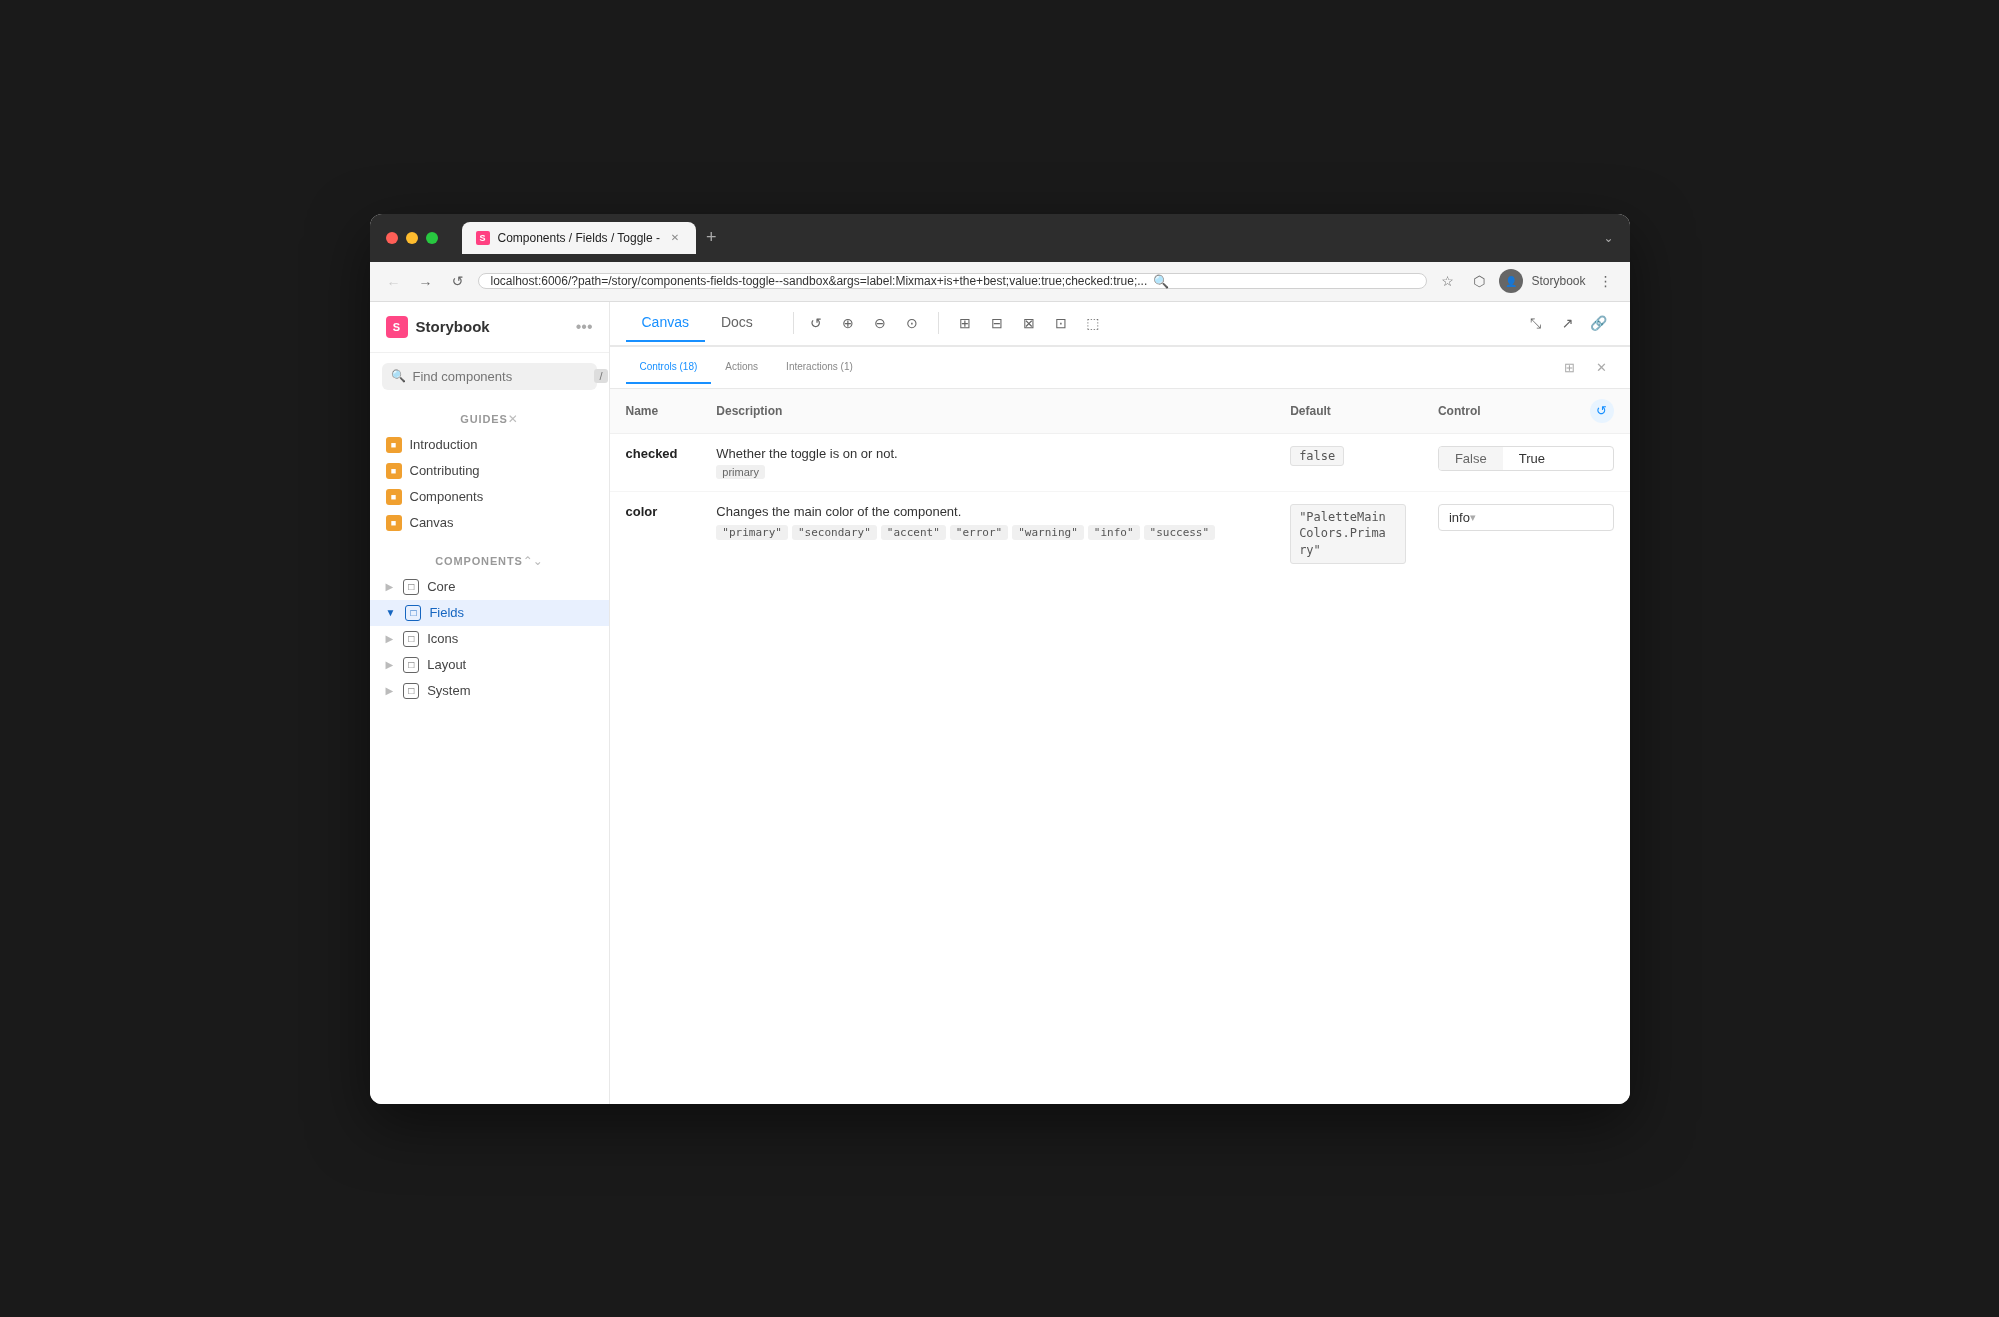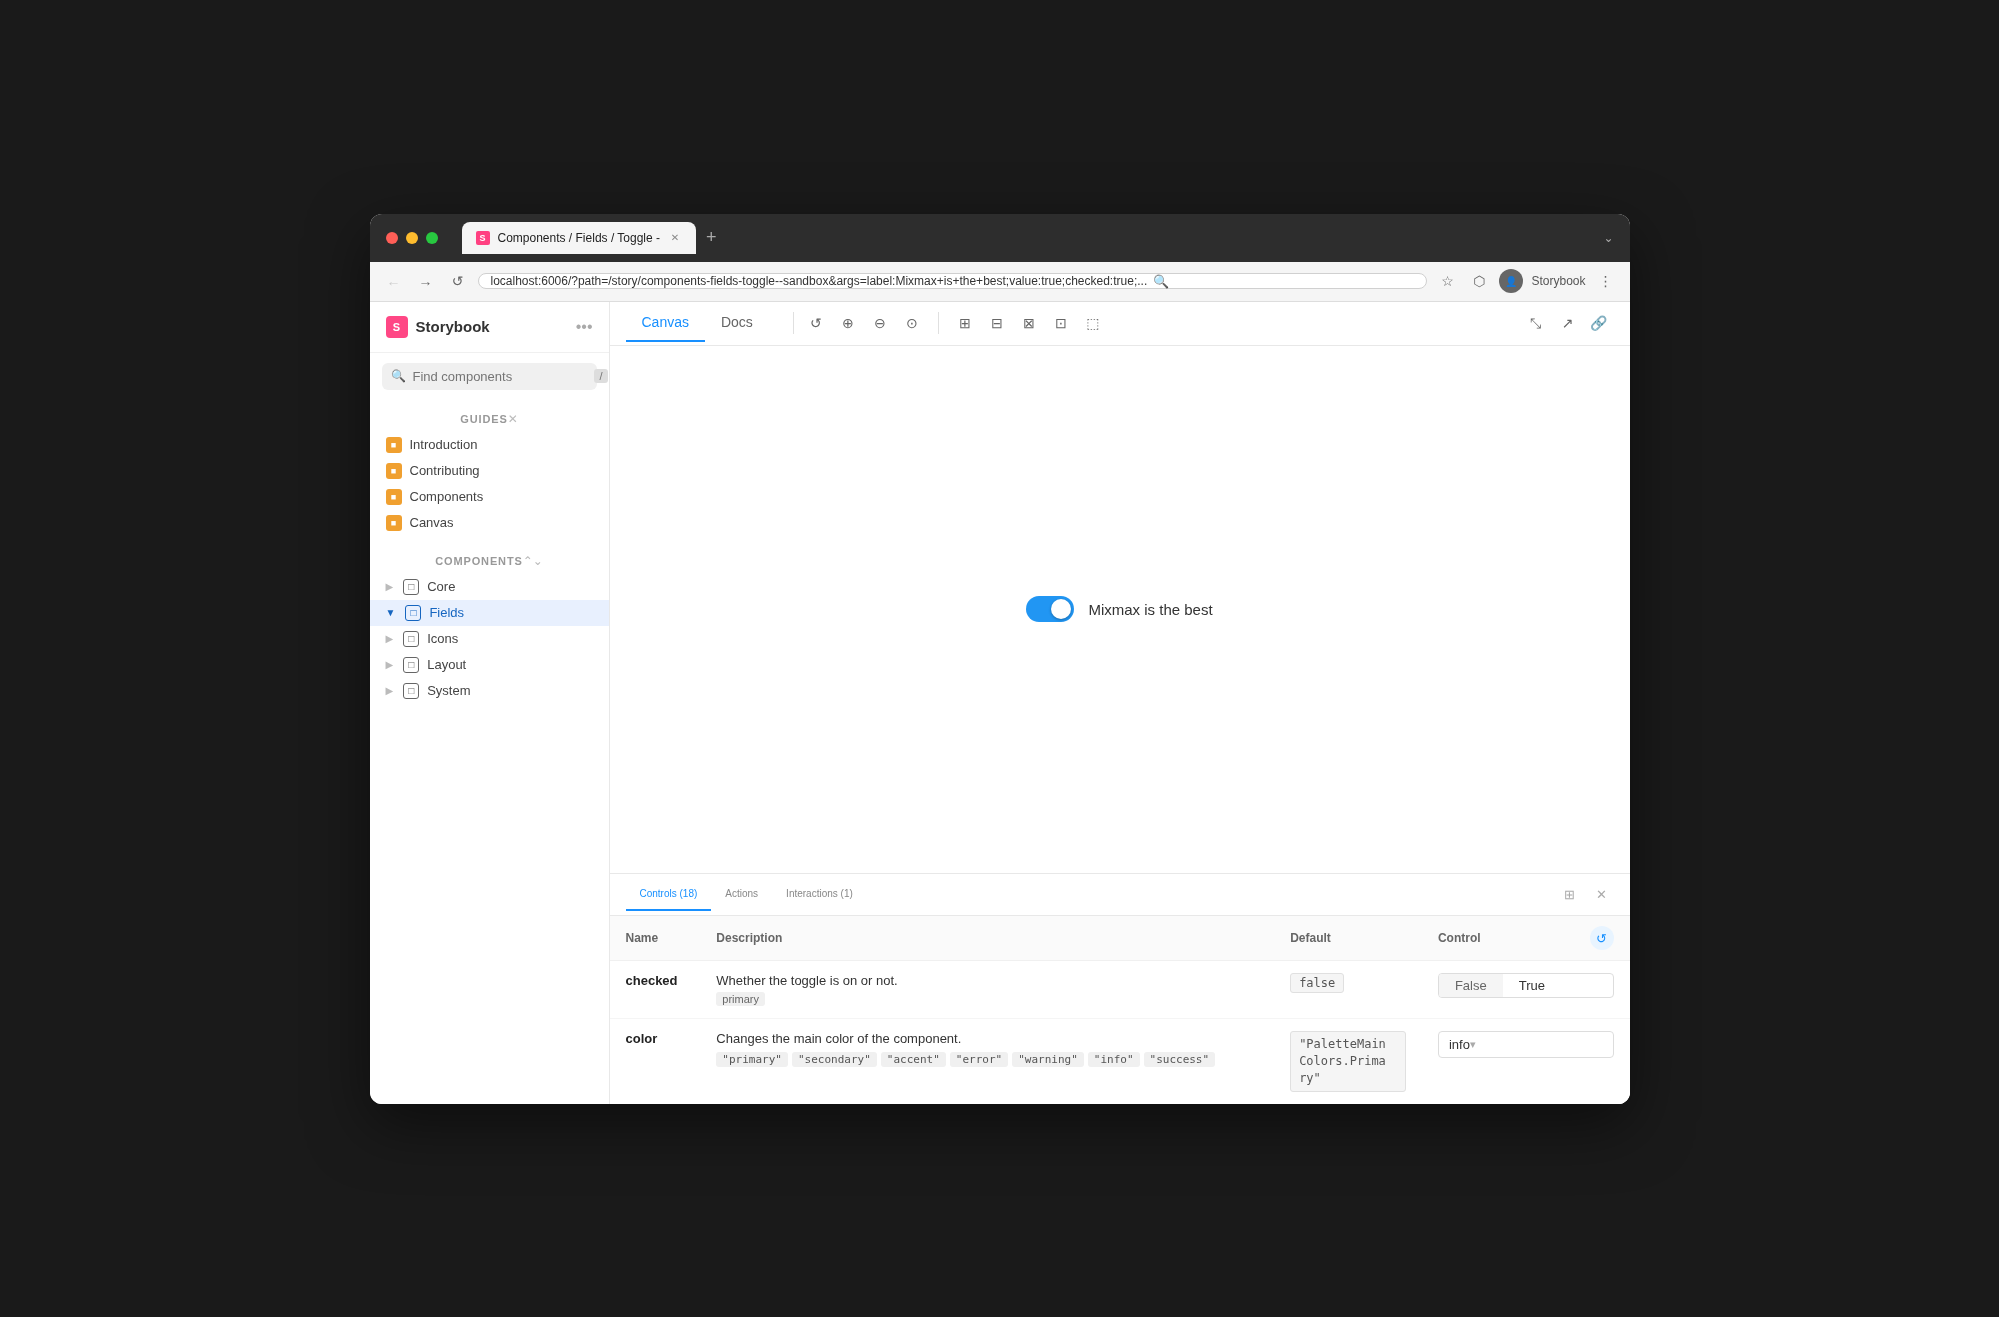--- a/index.html
+++ b/index.html
@@ -712,28 +712,20 @@
           <div class="toolbar-icon-btn">⊡</div>
           <div class="toolbar-icon-btn">⬚</div>
         </div>
         <div class="toolbar-right">
           <div class="toolbar-icon-btn">⤡</div>
           <div class="toolbar-icon-btn">↗</div>
           <div class="toolbar-icon-btn">🔗</div>
         </div>
       </div>
 
-      <div class="preview-frame">
-        <div class="toggle-demo">
-          <div class="toggle-switch">
-            <div class="toggle-knob"></div>
-          </div>
-          <span class="toggle-label">Mixmax is the best</span>
-        </div>
-      </div>
 
       <div class="controls-panel">
         <div class="controls-tabs">
           <div class="controls-tab active">Controls (18)</div>
           <div class="controls-tab">Actions</div>
           <div class="controls-tab">Interactions (1)</div>
           <div class="controls-tab-icons">
             <div class="controls-tab-icon">⊞</div>
             <div class="controls-tab-icon">✕</div>
           </div>

